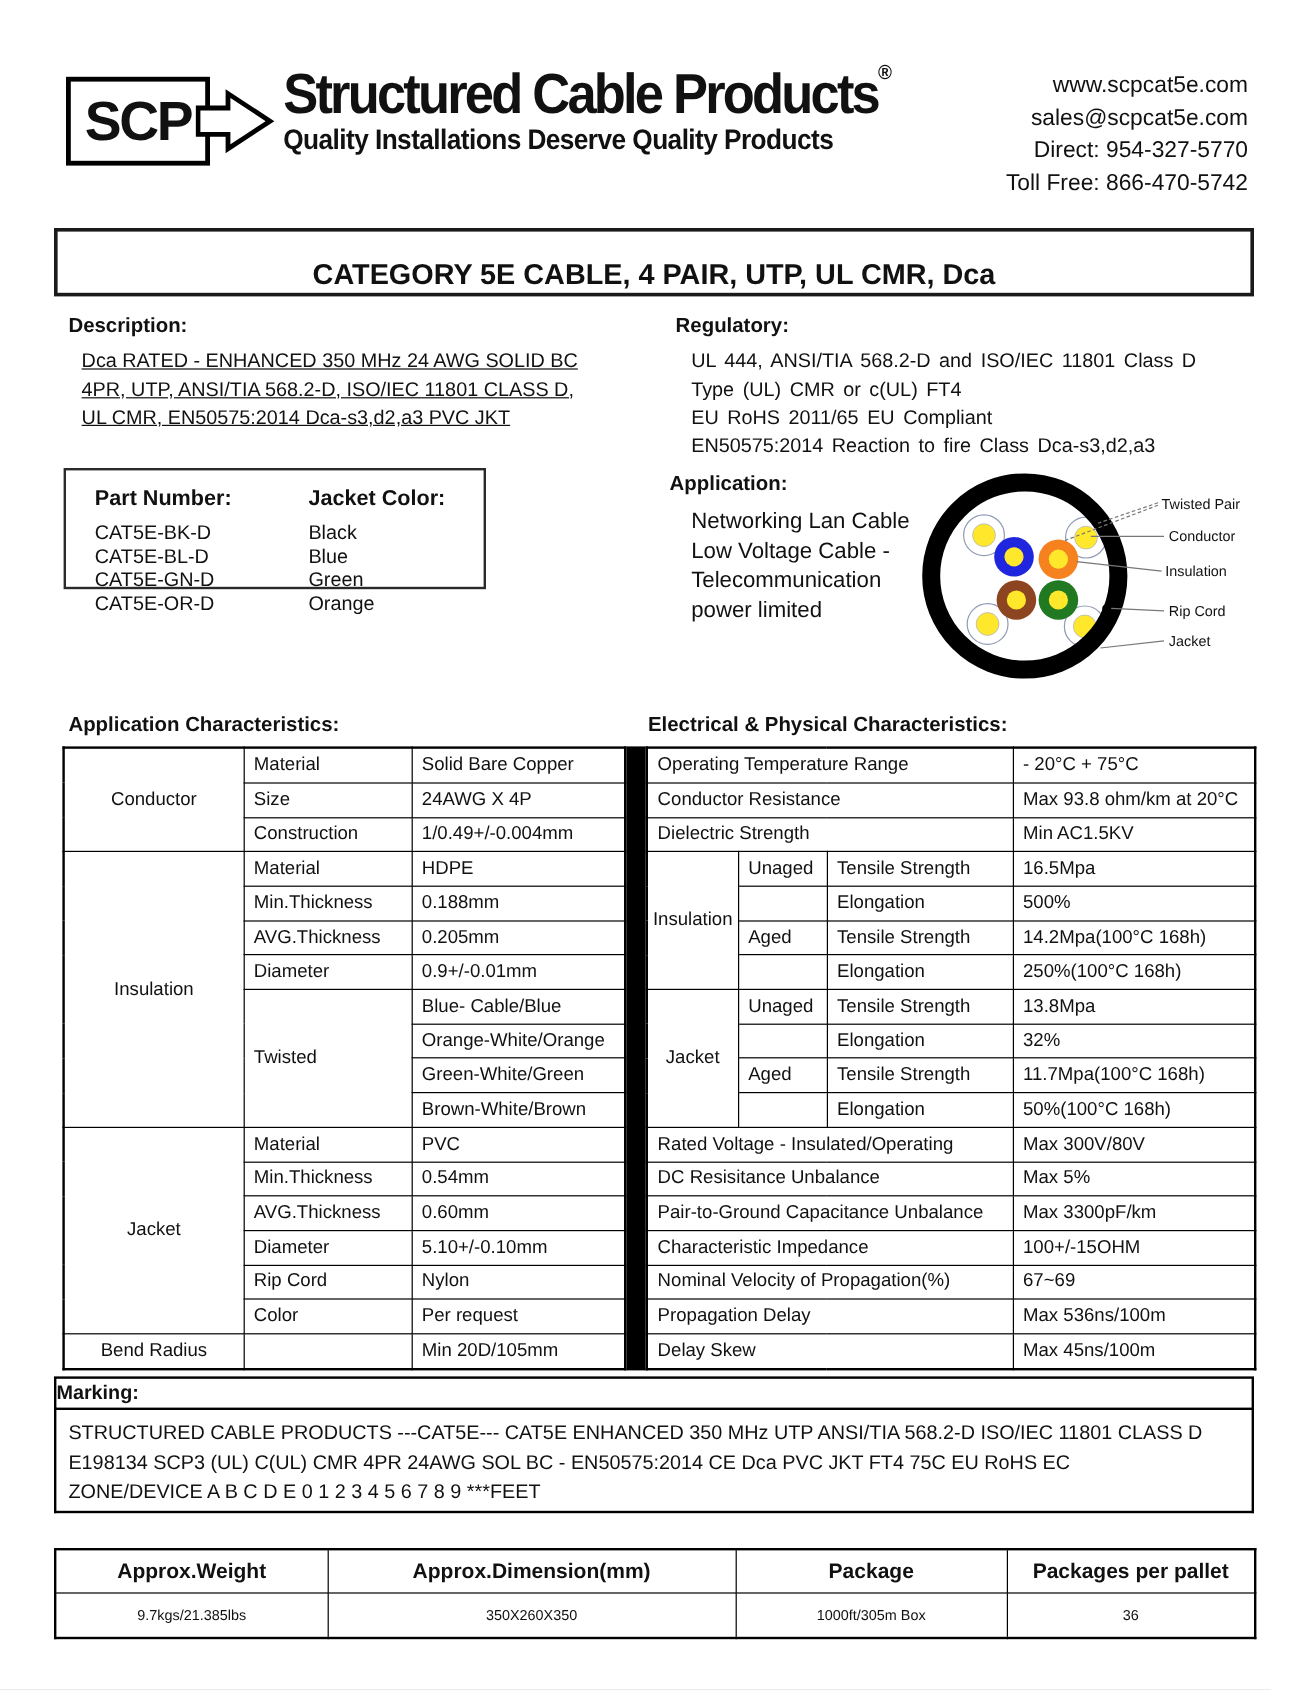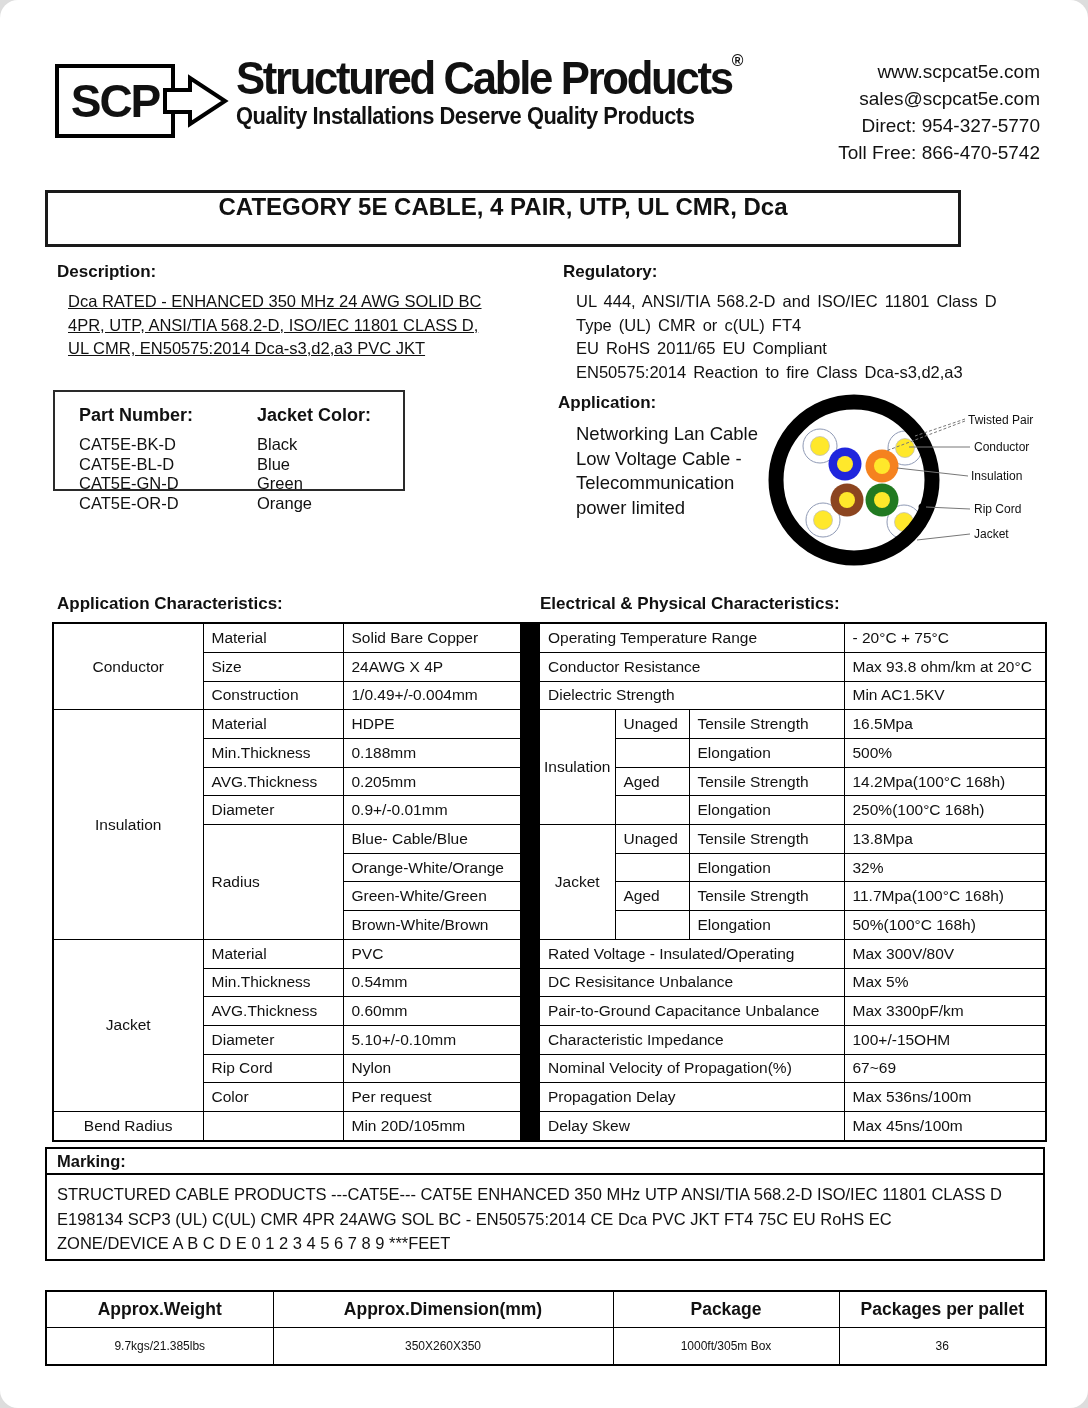--- a/index.html
+++ b/index.html
@@ -1,33 +1,33 @@
 <!DOCTYPE html>
 <html><head>
 <meta charset="utf-8">
 <style>
   html,body{margin:0;padding:0;background:#ddd;}
   #page{position:relative;width:1088px;height:1408px;background:#fff;margin:0 auto;
-        font-family:"Liberation Sans","DejaVu Sans",sans-serif;color:#111;overflow:hidden;border-radius:18px;}
+        font-family:"Liberation Sans","DejaVu Sans",sans-serif;color:#111;overflow:hidden;}
   .abs{position:absolute;}
 
   
   #logo-box{left:55px;top:64px;width:112px;height:66px;border:4px solid #000;
             display:flex;align-items:center;justify-content:center;
             font-weight:bold;font-size:46px;letter-spacing:-2px;}
   #logo-arrow{left:163px;top:74px;}
   #brand-wrap{left:236px;top:52px;transform:scaleX(.93);transform-origin:left top;white-space:nowrap;}
   .brand{font-size:47px;font-weight:bold;letter-spacing:-2.5px;line-height:1.05;}
   .brand sup{font-size:17px;vertical-align:28px;letter-spacing:0;}
   .tagline{font-size:23.5px;font-weight:bold;letter-spacing:-.5px;margin-top:1px;}
   #contact{right:48px;top:58px;text-align:right;font-size:19px;line-height:27px;}
 
   
-  #title-box{left:45px;top:190px;width:916px;height:57px;border:3px solid #1a1a1a;box-sizing:border-box;
-             display:flex;align-items:flex-start;justify-content:center;font-size:24px;font-weight:bold;}
+  #title-box{left:45px;top:190px;width:1000px;height:57px;border:3px solid #1a1a1a;box-sizing:border-box;
+             display:flex;align-items:flex-end;justify-content:center;font-size:24px;font-weight:bold;}
 
   
   .sect-head{font-weight:bold;font-size:17px;}
   .para{font-size:16.5px;line-height:23.5px;}
   #desc-head{left:57px;top:262px;}
   #desc-body{left:68px;top:290px;text-decoration:underline;}
   #reg-head{left:563px;top:262px;}
   #reg-body{left:576px;top:290px;word-spacing:2.5px;}
 
   
@@ -47,21 +47,21 @@
   #elec-head{left:540px;top:594px;}
   #tables{left:52px;top:622px;display:flex;}
   table.chars{border-collapse:collapse;table-layout:fixed;height:520px;font-size:15.5px;
               border:2.5px solid #000;}
   table.chars td{border:1.5px solid #000;padding:0 2px 0 8px;white-space:nowrap;overflow:hidden;}
   table.chars td.grp{text-align:center;padding:0;}
   #divider{width:16px;background:#000;}
 
   
   .bar-box{left:45px;width:1000px;border:2.5px solid #000;box-sizing:border-box;
-           display:flex;align-items:center;padding-left:10px;font-weight:bold;font-size:16.5px;}
+           display:flex;align-items:center;font-weight:bold;font-size:16.5px;}
   #mark-head{top:1147px;height:28px;}
   #mark-body{left:45px;top:1173px;width:1000px;height:88px;border:2.5px solid #000;border-top:none;
              box-sizing:border-box;padding:9px 8px 0 10px;font-size:16.5px;line-height:24.5px;white-space:nowrap;}
 
   
   #pack-head{top:1266px;height:26px;}
   #pack-table{position:absolute;left:45px;top:1290px;border-collapse:collapse;table-layout:fixed;
               border:2.5px solid #000;}
   #pack-table td{border:1.5px solid #000;text-align:center;overflow:hidden;white-space:nowrap;}
   #pack-table .hrow td{height:33px;font-weight:bold;font-size:17.5px;}
@@ -228,21 +228,21 @@
           </tr>
       <tr>
             <td>AVG.Thickness</td>
           <td>0.205mm</td>
           </tr>
       <tr>
             <td>Diameter</td>
           <td>0.9+/-0.01mm</td>
           </tr>
       <tr>
-            <td rowspan="4">Radius</td>
+            <td rowspan="4">Twisted</td>
           <td>Blue- Cable/Blue</td>
           </tr>
       <tr>
             <td>Orange-White/Orange</td>
           </tr>
       <tr>
             <td>Green-White/Green</td>
           </tr>
       <tr>
             <td>Brown-White/Brown</td>

